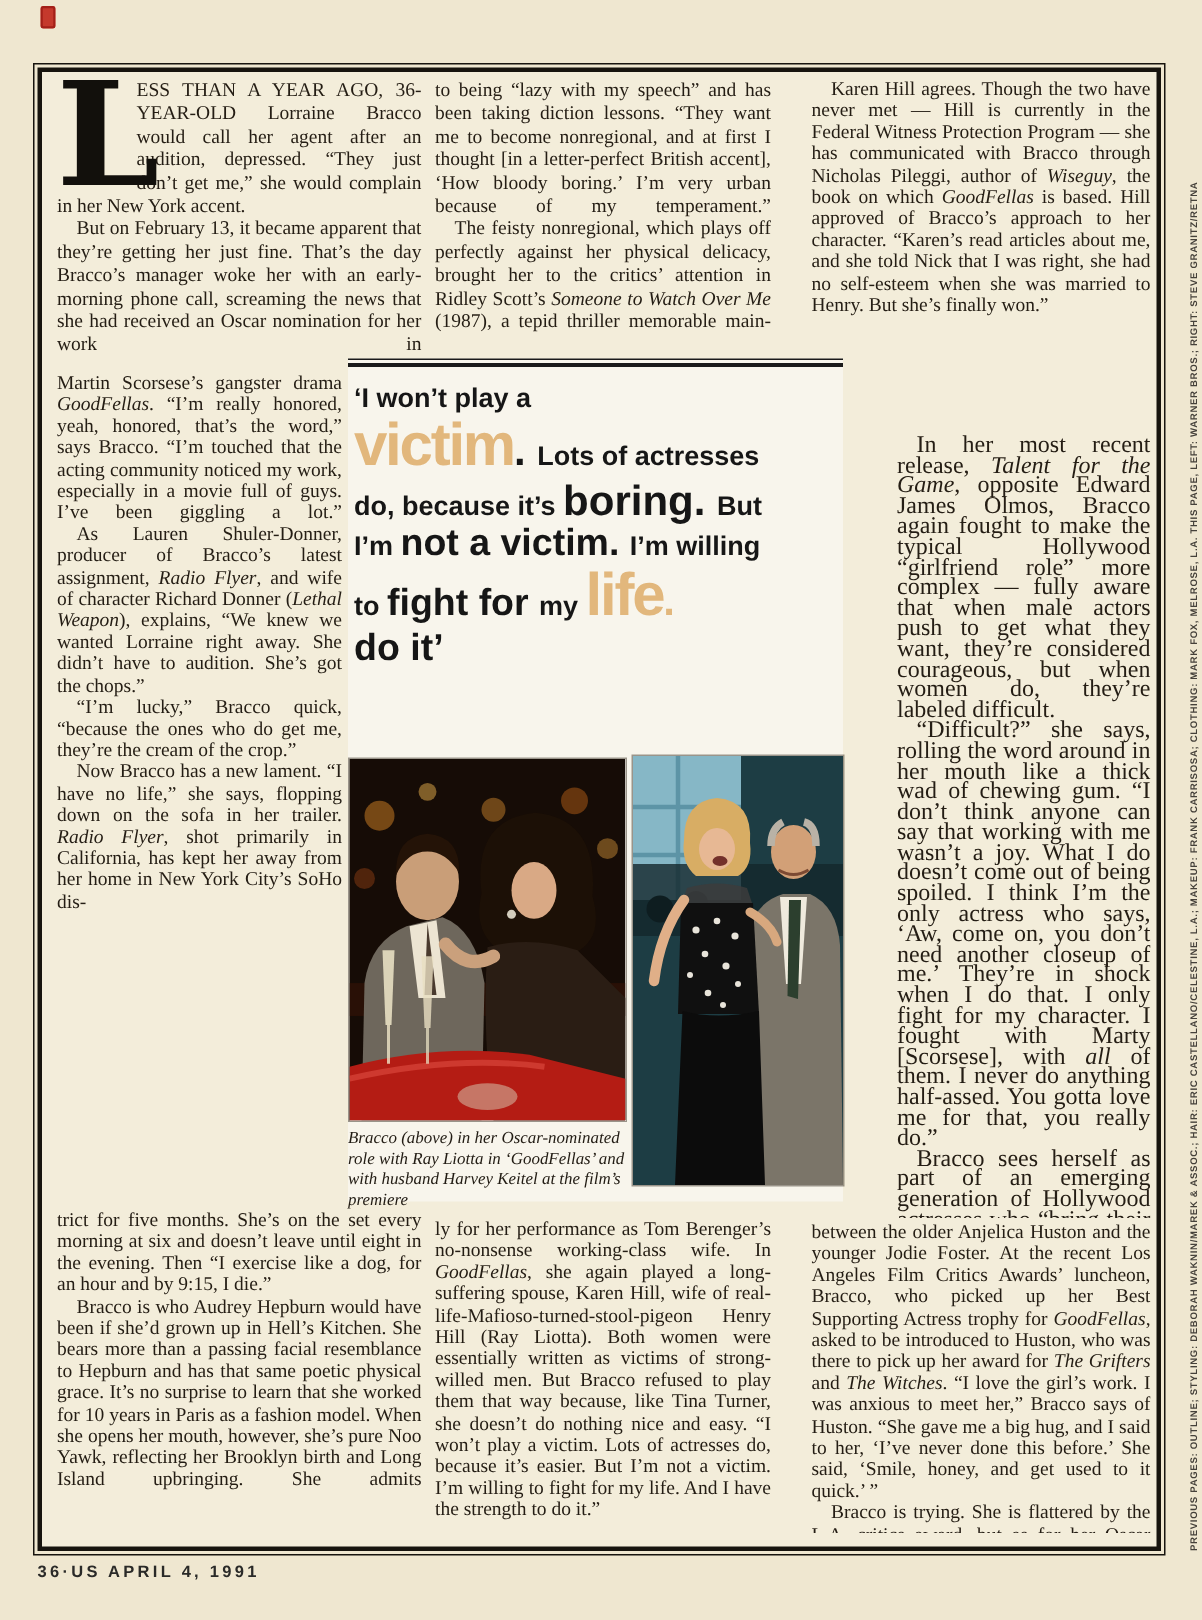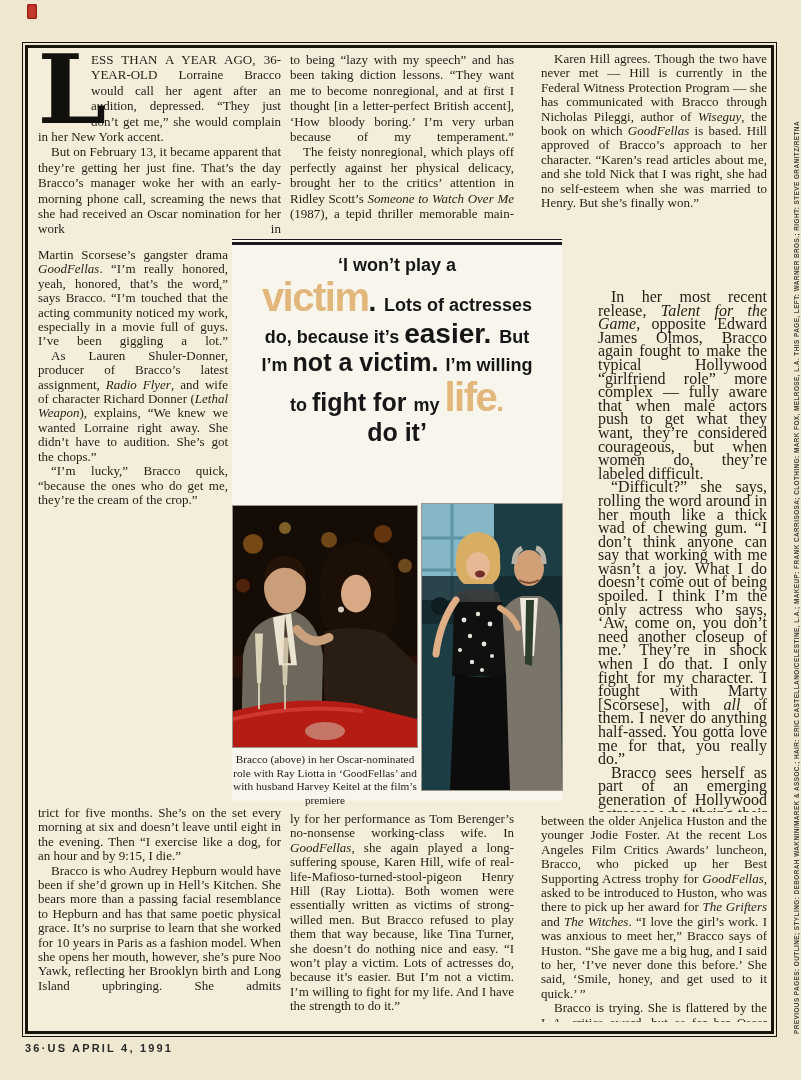--- a/index.html
+++ b/index.html
@@ -29,35 +29,35 @@
   .c3m{left:598px;top:290px;width:169px;height:522px;font-size:16px;line-height:13.6px;}
   .c3b{left:541px;top:814px;width:226px;height:208px;}
 
   .dropcap{float:left;width:46px;height:72px;margin:5px 7px 0 0;font-family:"DejaVu Serif",serif;font-weight:bold;font-size:96px;line-height:66px;color:#12100c;transform:scaleX(1.02);}
 
   
   .panel{position:absolute;left:232px;top:239px;width:330px;height:562px;background:#f8f5ec;}
   .rule{position:absolute;left:0;top:0;width:100%;height:6px;background:linear-gradient(#1a1a1a 0 1px,transparent 1px 3px,#1a1a1a 3px 5.5px,transparent 5.5px);}
 
   .q{position:absolute;left:4px;top:15px;right:4px;font-family:"Liberation Sans",sans-serif;font-weight:bold;color:#161616;}
-  .q p{text-align:center;margin:3px 0;line-height:.98;text-indent:0;}
+  .q p{text-align:left;margin:3px 0;line-height:.98;text-indent:0;}
   .qs{font-size:18px;}
   .s40{font-size:40px;letter-spacing:-1.5px;}
   .s31{font-size:30px;letter-spacing:-.5px;}
   .s30{font-size:28px;}
   .s27{font-size:25px;}
   .qg{color:var(--gold,#e2b77c);}
   .qk{color:#161616;}
 
   figure{margin:0;}
   .ph-l{position:absolute;left:1px;top:267px;width:184px;height:241px;box-shadow:0 0 0 1px rgba(40,30,20,.45);}
   .ph-r{position:absolute;left:190px;top:265px;width:140px;height:286px;box-shadow:0 0 0 1px rgba(40,30,20,.45);}
   .ph-l svg,.ph-r svg{display:block;width:100%;height:100%;}
 
-  .caption{position:absolute;left:0;top:514px;width:186px;font-size:11.3px;line-height:13.6px;text-align:center;color:#221c14;font-family:"Liberation Serif",serif;}
+  .caption{position:absolute;left:0;top:514px;width:186px;font-style:italic;font-size:11.3px;line-height:13.6px;text-align:left;color:#221c14;font-family:"Liberation Serif",serif;}
 
   .credits{position:absolute;top:44px;right:1px;height:990px;writing-mode:vertical-rl;transform:rotate(180deg);font-family:"Liberation Sans",sans-serif;font-weight:600;font-size:6.4px;letter-spacing:.45px;color:#45413a;white-space:nowrap;}
 
   .footer{position:absolute;left:25px;top:1042px;font-family:"Liberation Sans",sans-serif;font-weight:bold;font-size:11px;letter-spacing:2.2px;color:#2a2a28;}
 </style>
 </head>
 <body style="--gold: #e2b77c;">
 
 <div class="page">
 
@@ -69,20 +69,21 @@
 
   <div class="txt lh15 c1t">
     <span class="dropcap">L</span>
   <p><span>ESS THAN A YEAR AGO, 36-YEAR-OLD Lorraine Bracco would call her agent after an audition, depressed. “They just don’t get me,” she would complain in her New York accent.</span></p>
       <p class="ind cont"><span>But on February 13, it became apparent that they’re getting her just fine. That’s the day Bracco’s manager woke her with an early-morning phone call, screaming the news that she had received an Oscar nomination for her work in</span></p>
     </div>
   <div class="txt c1m">
       <p class="cont"><span>Martin Scorsese’s gangster drama </span><span class="it">GoodFellas</span><span>. “I’m really honored, yeah, honored, that’s the word,” says Bracco. “I’m touched that the acting community noticed my work, especially in a movie full of guys. I’ve been giggling a lot.”</span></p>
       <p class="ind"><span>As Lauren Shuler-Donner, producer of Bracco’s latest assignment, </span><span class="it">Radio Flyer</span><span>, and wife of character Richard Donner (</span><span class="it">Lethal Weapon</span><span>), explains, “We knew we wanted Lorraine right away. She didn’t have to audition. She’s got the chops.”</span></p>
       <p class="ind"><span>“I’m lucky,” Bracco quick, “because the ones who do get me, they’re the cream of the crop.”</span></p>
+      <p class="ind cont"><span>Now Bracco has a new lament. “I have no life,” she says, flopping down on the sofa in her trailer. </span><span class="it">Radio Flyer</span><span>, shot primarily in California, has kept her away from her home in New York City’s SoHo dis-</span></p>
     </div>
   <div class="txt c1b">
       <p><span>trict for five months. She’s on the set every morning at six and doesn’t leave until eight in the evening. Then “I exercise like a dog, for an hour and by 9:15, I die.”</span></p>
       <p class="ind cont"><span>Bracco is who Audrey Hepburn would have been if she’d grown up in Hell’s Kitchen. She bears more than a passing facial resemblance to Hepburn and has that same poetic physical grace. It’s no surprise to learn that she worked for 10 years in Paris as a fashion model. When she opens her mouth, however, she’s pure Noo Yawk, reflecting her Brooklyn birth and Long Island upbringing. She admits</span></p>
     </div>
 
   <div class="txt lh15 c2t">
       <p class="cont"><span>to being “lazy with my speech” and has been taking diction lessons. “They want me to become nonregional, and at first I thought [in a letter-perfect British accent], ‘How bloody boring.’ I’m very urban because of my temperament.”</span></p>
       <p class="ind cont"><span>The feisty nonregional, which plays off perfectly against her physical delicacy, brought her to the critics’ attention in Ridley Scott’s </span><span class="it">Someone to Watch Over Me</span><span> (1987), a tepid thriller memorable main-</span></p>
     </div>
@@ -101,21 +102,21 @@
   <div class="txt c3b">
       <p><span>between the older Anjelica Huston and the younger Jodie Foster. At the recent Los Angeles Film Critics Awards’ luncheon, Bracco, who picked up her Best Supporting Actress trophy for </span><span class="it">GoodFellas</span><span>, asked to be introduced to Huston, who was there to pick up her award for </span><span class="it">The Grifters</span><span> and </span><span class="it">The Witches</span><span>. “I love the girl’s work. I was anxious to meet her,” Bracco says of Huston. “She gave me a big hug, and I said to her, ‘I’ve never done this before.’ She said, ‘Smile, honey, and get used to it quick.’ ”</span></p>
       <p class="ind cont"><span>Bracco is trying. She is flattered by the L.A. critics award, but as for her Oscar</span></p>
     </div>
 
   <div class="panel">
     <div class="rule"></div>
     <div class="q">
         <p><span class="qs">‘I won’t play a</span></p>
         <p><span class="qg s40">victim</span><span class="qk s30">. </span><span class="qs">Lots of actresses</span></p>
-        <p><span class="qs">do, because it’s </span><span class="qk s30">easier. </span><span class="qs">But</span></p>
+        <p><span class="qs">do, because it’s </span><span class="qk s30">boring. </span><span class="qs">But</span></p>
         <p><span class="qs">I’m </span><span class="qk s27">not a victim. </span><span class="qs">I’m willing</span></p>
         <p><span class="qs">to </span><span class="qk s27">fight for </span><span class="qs">my </span><span class="qg s40">life</span><span class="qg s30">.</span></p>
         <p><span class="qk s27">do it’</span></p>
       </div>
 
     <figure class="ph-l">
       <svg viewBox="0 0 184 242" preserveAspectRatio="none">
         <rect width="184" height="242" fill="#160c06"></rect>
         <circle cx="20" cy="38" r="10" fill="#c77a22" opacity=".55"></circle>
         <circle cx="52" cy="22" r="6" fill="#e8b04c" opacity=".5"></circle>

